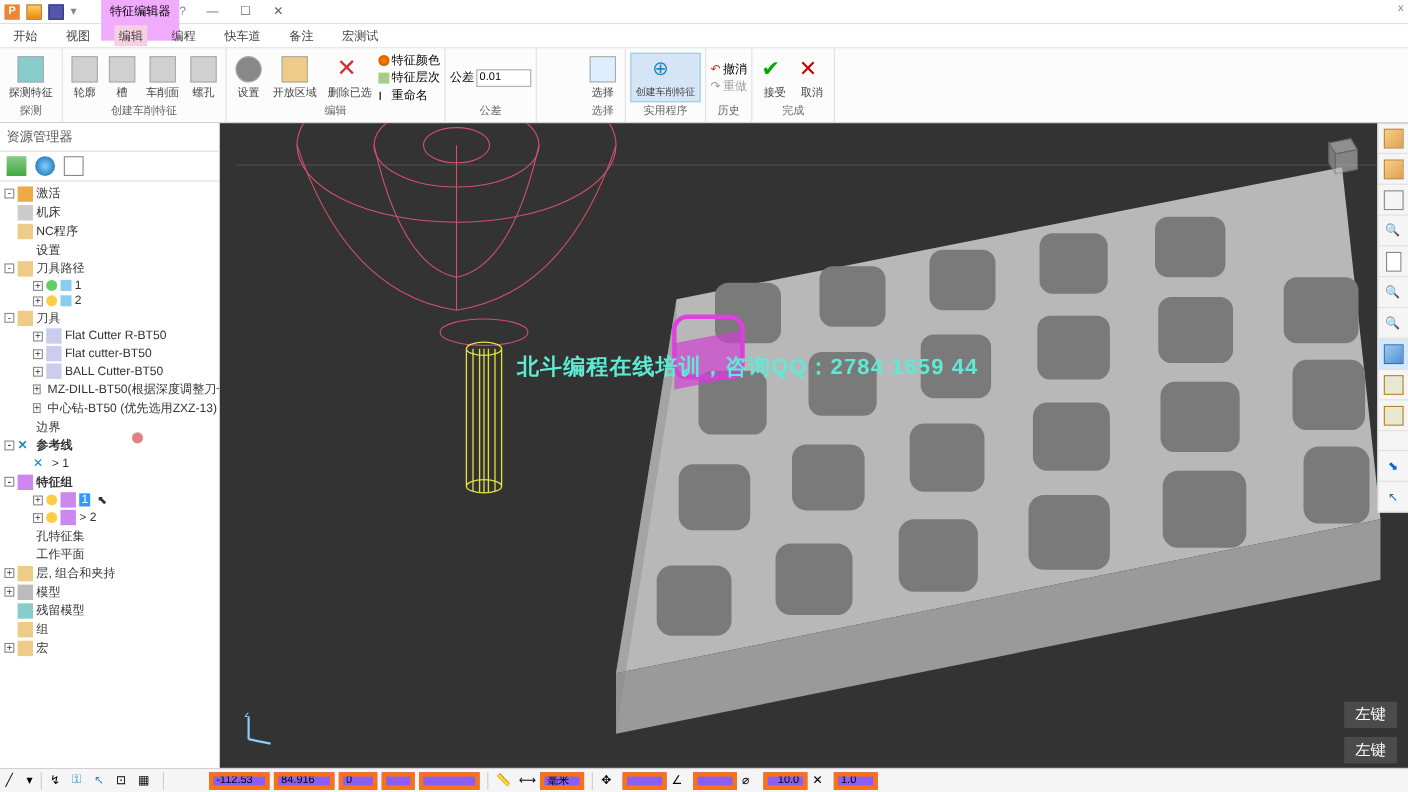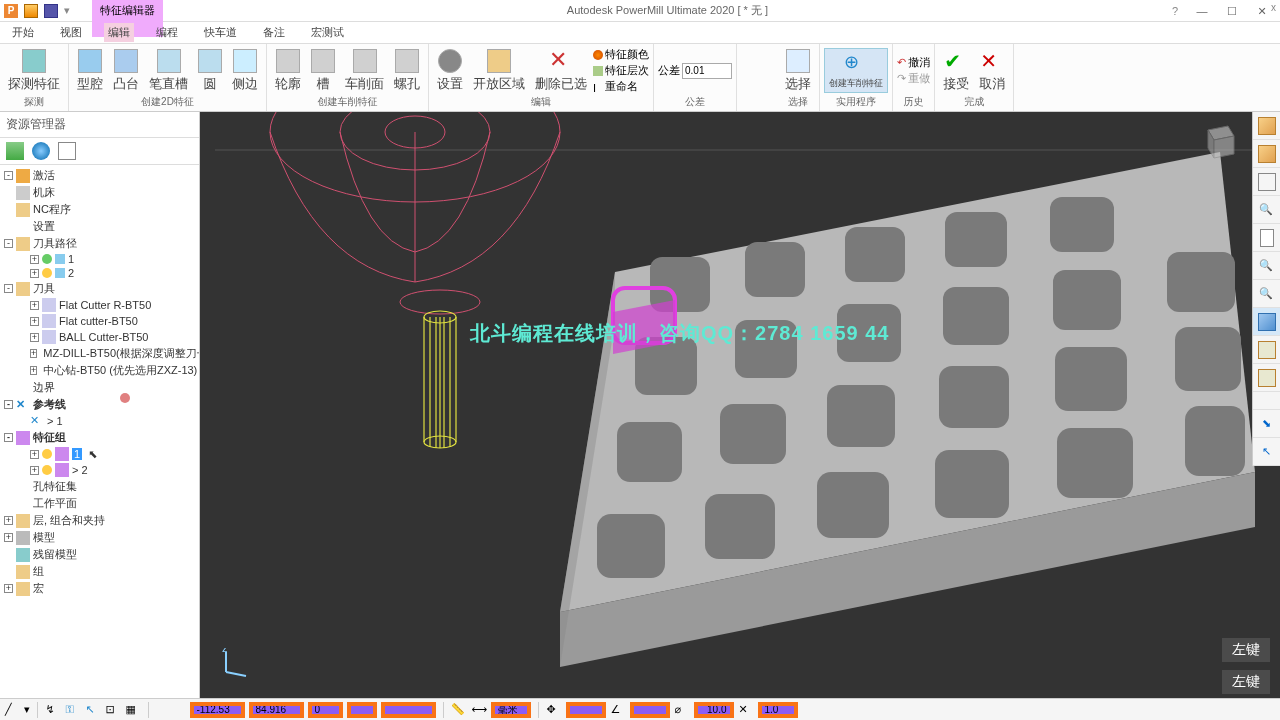--- a/index.html
+++ b/index.html
@@ -15,21 +15,21 @@
 .titlebar .wincontrols .close{color:#666}
 .menubar{height:22px;background:#fff;display:flex;align-items:center;padding:0 8px;gap:18px;border-bottom:1px solid #ddd}
 .menubar span{font-size:11px;color:#444;cursor:pointer;padding:2px 4px}
 .menubar .active{background:#f5d0e0}
 .ribbon{height:68px;background:#fcfcfc;display:flex;border-bottom:1px solid #ccc}
 .ribbon-group{display:flex;flex-direction:column;border-right:1px solid #e0e0e0;padding:2px 4px}
 .ribbon-group .tools{display:flex;gap:2px;flex:1;align-items:center}
 .ribbon-group .label{text-align:center;font-size:10px;color:#666;height:14px;line-height:14px}
 .rbtn{display:flex;flex-direction:column;align-items:center;gap:2px;padding:2px 4px;cursor:pointer;min-width:32px}
 .rbtn .ico{width:24px;height:24px;background:#d0d0d0;border:1px solid #aaa}
-.rbtn .lbl{font-size:13px;color:#444}
+.rbtn .lbl{font-size:10px;color:#444}
 .rbtn.accept .ico{background:none;border:none;color:#0a0;font-size:20px;line-height:24px}
 .rbtn.cancel .ico{background:none;border:none;color:#c00;font-size:20px;line-height:24px}
 .ribbon input{width:50px;height:16px;font-size:10px;border:1px solid #aaa;padding:0 2px}
 .textopts{display:flex;flex-direction:column;gap:1px;font-size:10px}
 .textopts div{display:flex;align-items:center;gap:2px}
 .content{display:flex;height:586px}
 .sidebar{width:200px;background:#fff;border-right:1px solid #ccc;display:flex;flex-direction:column}
 .sidebar-title{display:flex;align-items:center;justify-content:space-between;padding:4px 6px;border-bottom:1px solid #ddd}
 .sidebar-toolbar{display:flex;gap:8px;padding:4px 6px;border-bottom:1px solid #ddd}
 .sidebar-toolbar span{width:18px;height:18px;display:inline-block}
@@ -62,21 +62,20 @@
 <body>
 
 <div class="titlebar">
   <span class="logo">P</span>
   <div class="qat">
     <span style="background:linear-gradient(#fc6,#e80);border:1px solid #a60"></span>
     <span style="background:#55a;border:1px solid #338"></span>
     <span style="width:8px;color:#888">▾</span>
   </div>
   <span class="context-tab">特征编辑器</span>
-  <span class="title">Autodesk PowerMill Ultimate 2020     [ * 无 ]</span>
   <span style="color:#888;margin-right:10px">?</span>
   <div class="wincontrols">
     <span>—</span>
     <span>☐</span>
     <span class="close">✕</span>
   </div>
 </div>
 
 <div class="menubar">
   <span>开始</span>
@@ -90,45 +89,20 @@
 
 <div class="ribbon">
   <div class="ribbon-group">
     <div class="tools">
         <div class="rbtn">
           <span class="ico" style="background:#8cc"></span>
           <span class="lbl">探测特征</span>
         </div>
       </div>
     <div class="label">探测</div>
-  </div>
-  <div class="ribbon-group">
-    <div class="tools">
-      <div class="rbtn">
-          <span class="ico" style="background:#9ce"></span>
-          <span class="lbl">型腔</span>
-        </div>
-      <div class="rbtn">
-          <span class="ico" style="background:#ace"></span>
-          <span class="lbl">凸台</span>
-        </div>
-      <div class="rbtn">
-          <span class="ico" style="background:#bde"></span>
-          <span class="lbl">笔直槽</span>
-        </div>
-      <div class="rbtn">
-          <span class="ico" style="background:#bde"></span>
-          <span class="lbl">圆</span>
-        </div>
-      <div class="rbtn">
-          <span class="ico" style="background:#cef"></span>
-          <span class="lbl">侧边</span>
-        </div>
-    </div>
-    <div class="label">创建2D特征</div>
   </div>
   <div class="ribbon-group">
     <div class="tools">
       <div class="rbtn">
           <span class="ico"></span>
           <span class="lbl">轮廓</span>
         </div>
       <div class="rbtn">
           <span class="ico"></span>
           <span class="lbl">槽</span>

